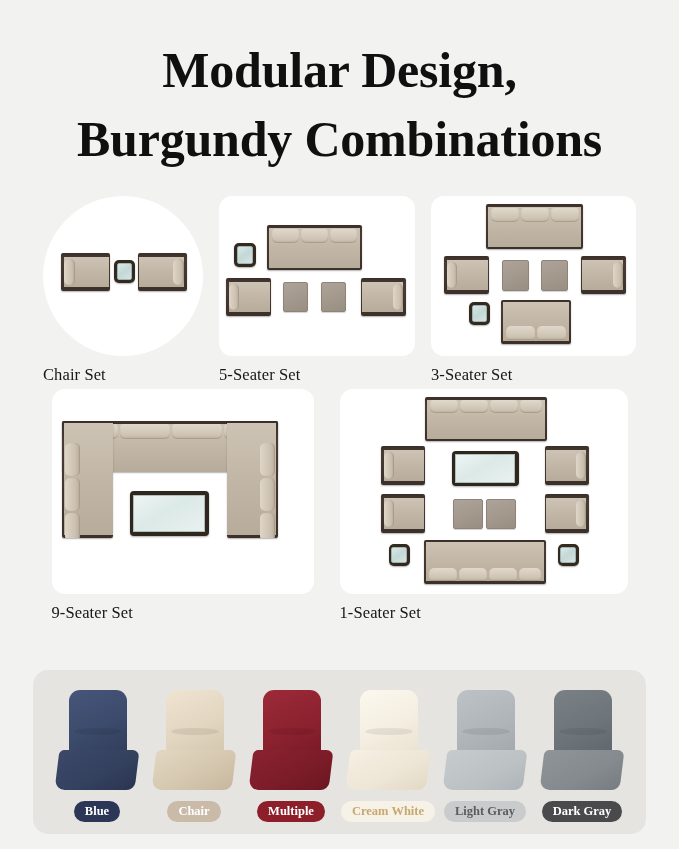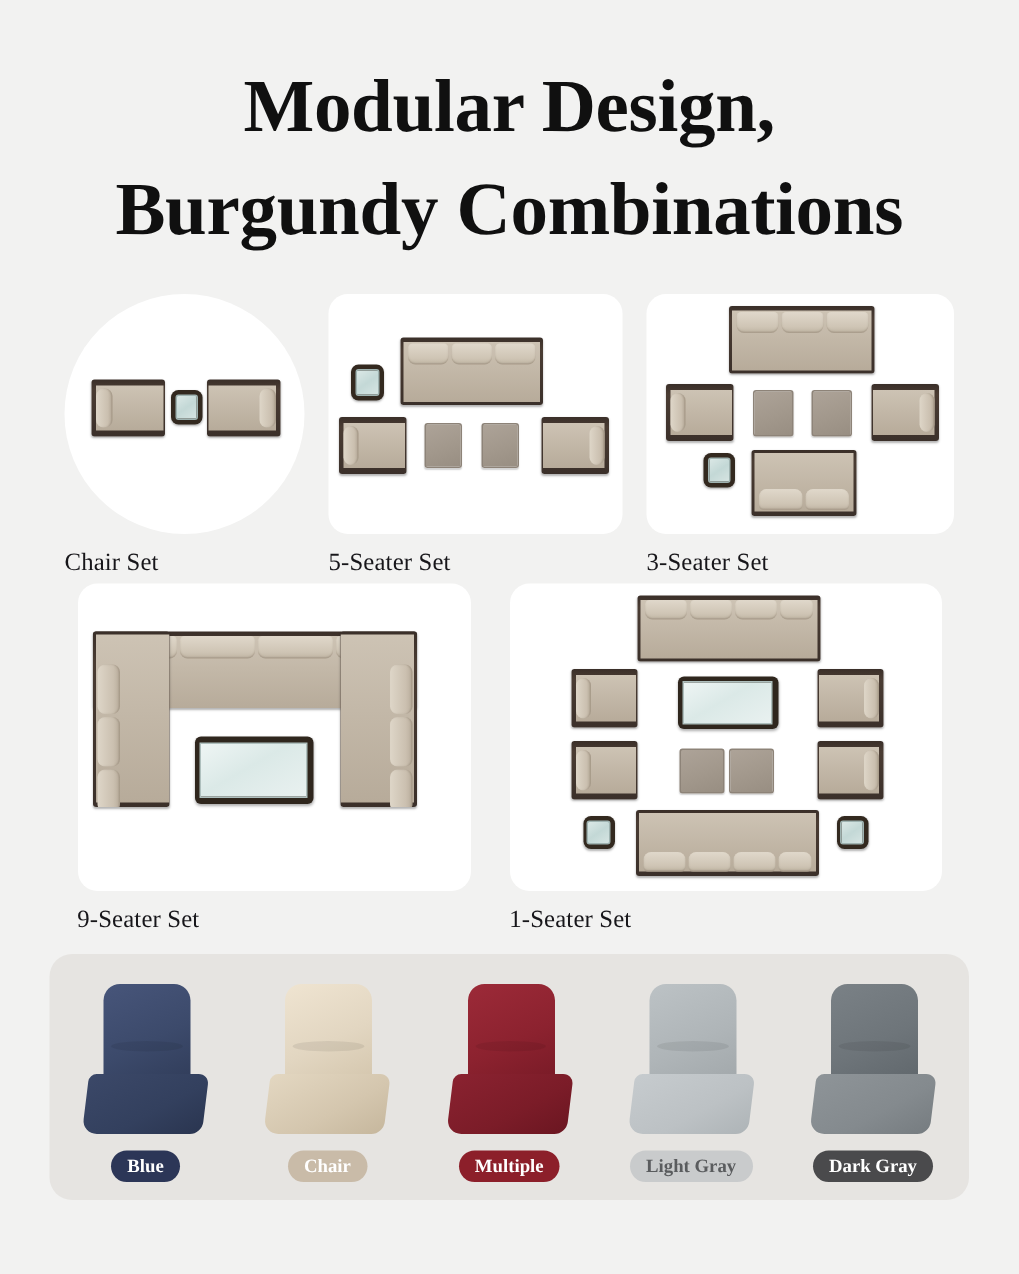--- a/index.html
+++ b/index.html
@@ -118,21 +118,21 @@
   .coffee::after{
     content:"";
     width:88%;height:76%;
     background:linear-gradient(150deg,#eef5f4 0%,#dbe9e7 45%,#e9f1f0 100%);
     border:1px solid #aebfbd;
   }
 
   
   .swatch-panel{
     position:absolute;
-    left:33px;top:636px;
+    left:33px;top:670px;
     width:613px;height:164px;
     background:#e6e4e1;
     border-radius:15px;
   }
   .swatch-row{
     display:flex;
     justify-content:space-between;
     align-items:flex-end;
     height:100%;
     padding:14px 18px 12px 18px;
@@ -377,20 +377,27 @@
     </div>
 
     <div class="swatch">
       <div class="cushion-set">
         <div class="cs-back" style="background:linear-gradient(155deg,#9C2A38 0%,#8C222F 55%,#771A26 100%);"></div>
         <div class="cs-seat" style="background:linear-gradient(150deg,#8A2230 0%,#7B1C28 60%,#6B1621 100%);"></div>
       </div>
       <div class="badge" style="background:#8C1F2A;color:#FFFFFF;">Multiple</div>
     </div>
 
+    <div class="swatch">
+      <div class="cushion-set">
+        <div class="cs-back" style="background:linear-gradient(155deg,#FCF8EE 0%,#F4EEE1 55%,#E9E0CE 100%);"></div>
+        <div class="cs-seat" style="background:linear-gradient(150deg,#F6F0E3 0%,#EDE5D5 60%,#E2D8C5 100%);"></div>
+      </div>
+      <div class="badge" style="background:#F7F2E7;color:#C8A870;">Cream White</div>
+    </div>
 
     <div class="swatch">
       <div class="cushion-set">
         <div class="cs-back" style="background:linear-gradient(155deg,#BCC2C5 0%,#AFB5B8 55%,#A1A7AA 100%);"></div>
         <div class="cs-seat" style="background:linear-gradient(150deg,#C6CBCE 0%,#BCC1C4 60%,#AEB4B7 100%);"></div>
       </div>
       <div class="badge" style="background:#C9CBCC;color:#5A5C5E;">Light Gray</div>
     </div>
 
     <div class="swatch">

